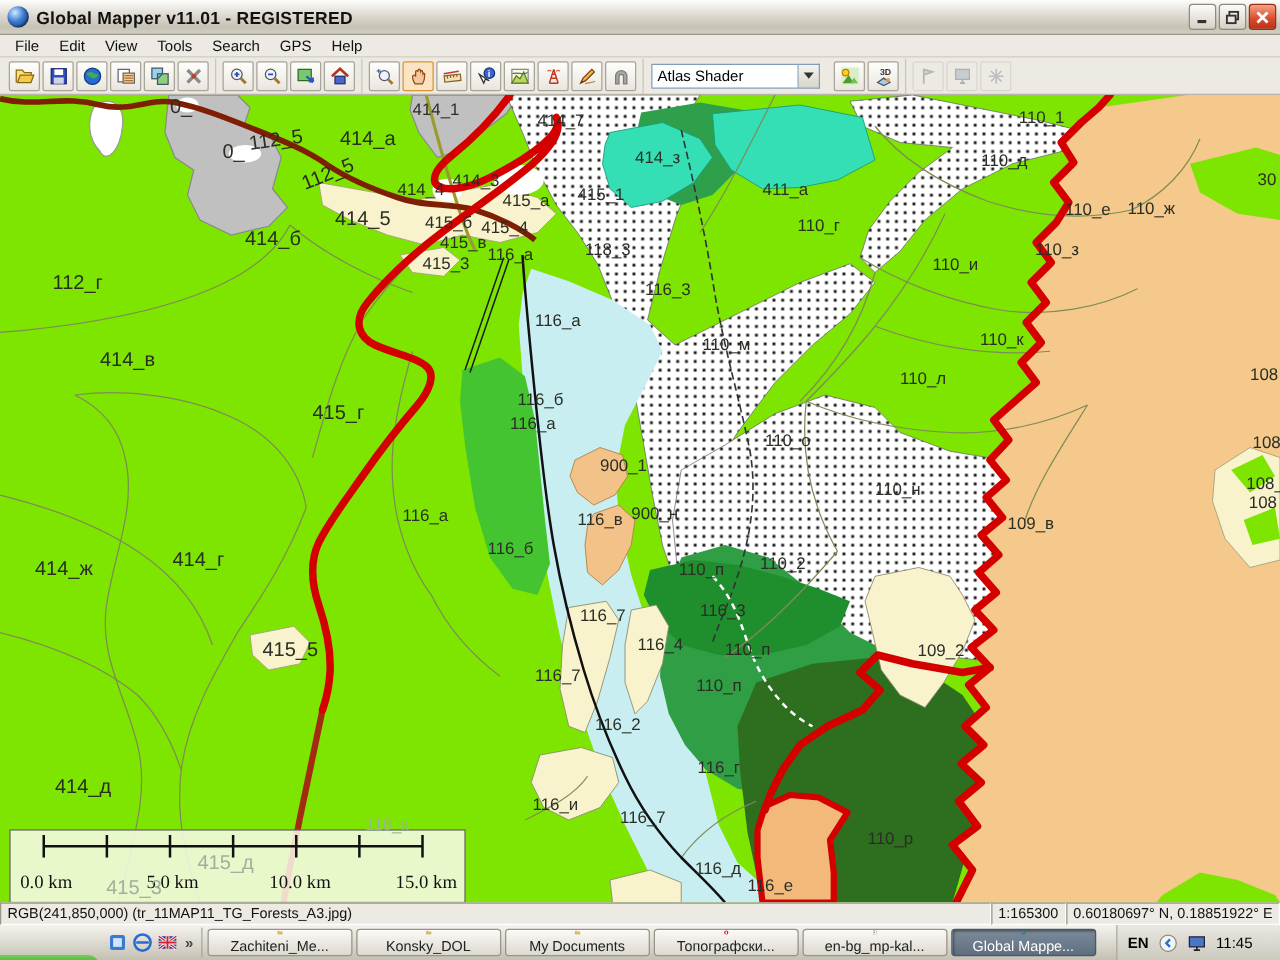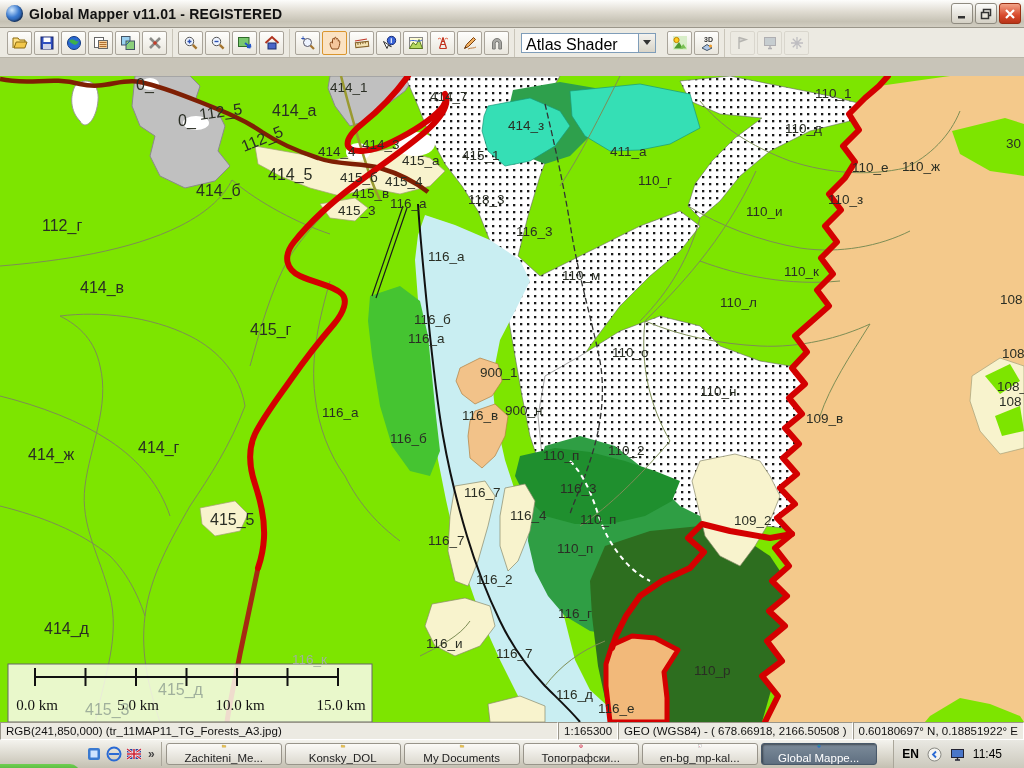--- a/index.html
+++ b/index.html
@@ -17,21 +17,21 @@
   #menubar { height:18px; background:#eceae2; display:flex; align-items:center; padding-left:4px; font-size:12px; color:#111; border-bottom:1px solid #d0ccc0; }
   .menu-item { padding:1px 8px; }
 
   
   #toolbar { height:30px; background:#eceae2; display:flex; align-items:center; padding:2px 2px; border-bottom:1px solid #b8b4a8; }
   .tgroup { display:flex; align-items:center; padding:0 4px; border-right:1px solid #c9c5b9; height:28px; }
   .tbtn { width:25px; height:24px; margin:0 1px; border:1px solid #a9a49a; border-radius:2px; background:linear-gradient(#fefefc,#e9e6dd); display:flex; align-items:center; justify-content:center; }
   .tbtn.active { background:#fbe3c3; border-color:#d9952e; }
   .tbtn.disabled { opacity:.45; background:#eceae2; border-color:#c4c0b4; }
   .combo { display:flex; align-items:center; margin:0 6px; }
-  .combo .box { width:118px; height:20px; background:#fff; border:1px solid #7f9db9; font-size:16px; padding:2px 4px; color:#000; }
+  .combo .box { width:118px; height:20px; background:#fff; border:1px solid #7f9db9; font-size:12px; padding:2px 4px; color:#000; }
   .combo .arrow { width:17px; height:20px; background:linear-gradient(#f4f3ef,#d8d4c8); border:1px solid #7f9db9; border-left:none; display:flex; align-items:center; justify-content:center; }
   .combo .arrow:after { content:""; border:4px solid transparent; border-top:5px solid #333; margin-top:4px; }
 
   
   #map { position:absolute; top:76px; left:0; width:1024px; height:646px; background:#7de500; }
   #map svg { display:block; }
   .mlabel { font-family:"Liberation Sans",sans-serif; font-size:13.5px; fill:#2a2e24; }
   .mlabel.big { font-size:16px; }
   .mlabel.faded { fill:#a0b09c; }
   .kmlabel { font-family:"Liberation Serif",serif; font-size:15px; fill:#111; text-anchor:middle; }
@@ -75,20 +75,29 @@
           <rect x="1.5" y="4.5" width="7" height="6" fill="#e8e5dc" stroke="#333" stroke-width="1.5"></rect>
         </svg>
       </div>
     <div class="tb-btn close">
         <svg width="12" height="12">
           <path d="M2,2 L10,10 M10,2 L2,10" stroke="#fff" stroke-width="2.2"></path>
         </svg>
       </div>
   </div>
 
+  <div id="menubar">
+      <div class="menu-item">File</div>
+      <div class="menu-item">Edit</div>
+      <div class="menu-item">View</div>
+      <div class="menu-item">Tools</div>
+      <div class="menu-item">Search</div>
+      <div class="menu-item">GPS</div>
+      <div class="menu-item">Help</div>
+    </div>
 
   <div id="toolbar">
     <div class="tgroup">
       <div class="tbtn">
           <svg width="16" height="16">
             <path d="M1,13 V3 H6 L7.5,5 H13 V7" fill="#ffe080" stroke="#8a6a10"></path>
             <path d="M2,13 L4.2,7 H15 L12.8,13 Z" fill="#f3c84c" stroke="#8a6a10"></path>
           </svg>
         </div>
       <div class="tbtn">
@@ -447,21 +456,20 @@
           <text x="292" y="588" class="mlabel faded">116_к</text>
           <text x="158" y="619" class="mlabel big faded">415_д</text>
           <text x="85" y="639" class="mlabel big faded">415_3</text>
         </g>
     </svg>
   </div>
 
   <div id="statusbar">
     <div class="spanel grow">RGB(241,850,000) (tr_11MAP11_TG_Forests_A3.jpg)</div>
     <div class="spanel">1:165300</div>
-    <div class="spanel">GEO (WGS84) - ( 678.66918, 2166.50508 )</div>
     <div class="spanel">0.60180697° N, 0.18851922° E</div>
   </div>
 
   <div id="taskbar">
     <div id="startbtn">
       <span class="winlogo">
           <span></span>
           <span></span>
           <span></span>
           <span></span>

